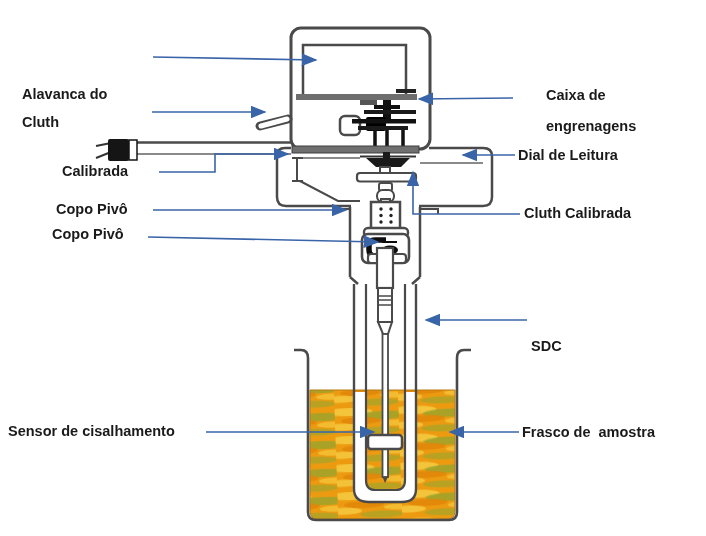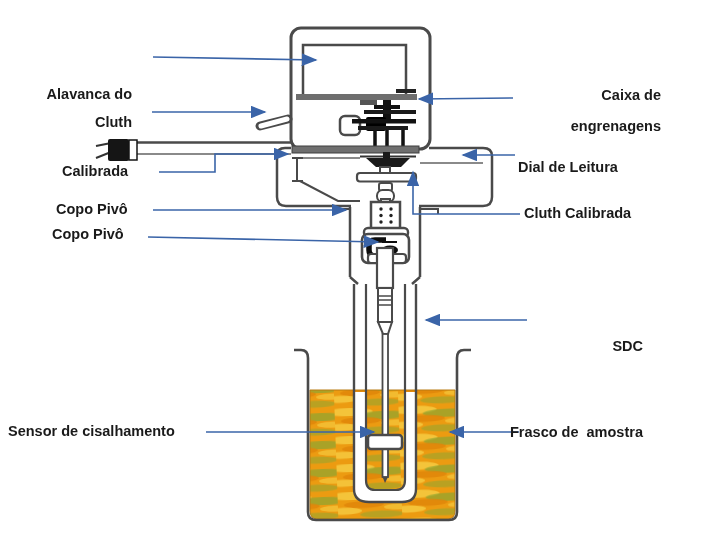--- a/index.html
+++ b/index.html
@@ -11,21 +11,21 @@
     font-family:"Liberation Sans",sans-serif;
   }
   #art{position:absolute;left:0;top:0;}
   .lbl{
     position:absolute;
     font:bold 14.5px "Liberation Sans",sans-serif;
     color:#1a1a1a;
     white-space:pre;
     line-height:17px;
   }
-  .ctr{text-align:right;}
+  .ctr{text-align:left;}
   .ln{stroke:var(--line-dark,#4a4a4a);fill:none;}
   .fw{fill:#ffffff;}
   .conn{stroke:var(--connector-blue,#3A64A8);stroke-width:1.6;fill:none;}
   .arrhead{fill:var(--connector-blue,#3A64A8);}
   .liq-base{fill:var(--liquid-orange,#EC9B11);}
   .liq-y{fill:var(--liquid-yellow,#F6C93E);}
   .liq-g{fill:var(--liquid-green,#8FA52F);}
   .liq-do{fill:var(--liquid-dark-orange,#E08409);}
 </style>
 </head>
@@ -185,18 +185,18 @@
   </svg>
 
   <div class="lbl ctr" style="left:22px;top:86px;width:110px;">Alavanca do</div>
   <div class="lbl ctr" style="left:22px;top:114px;width:110px;">Cluth</div>
   <div class="lbl" style="left:62px;top:163px;">Calibrada</div>
   <div class="lbl" style="left:56px;top:201px;">Copo Pivô</div>
   <div class="lbl" style="left:52px;top:226px;">Copo Pivô</div>
   <div class="lbl" style="left:8px;top:423px;text-align:right;">Sensor de cisalhamento</div>
   <div class="lbl ctr" style="left:546px;top:87px;width:115px;">Caixa de</div>
   <div class="lbl ctr" style="left:546px;top:118px;width:115px;">engrenagens</div>
-  <div class="lbl" style="left:518px;top:147px;margin-top:12px;">Dial de Leitura</div>
+  <div class="lbl" style="left:518px;top:147px;">Dial de Leitura</div>
   <div class="lbl" style="left:524px;top:205px;">Cluth Calibrada</div>
   <div class="lbl ctr" style="left:531px;top:338px;width:112px;">SDC</div>
-  <div class="lbl" style="left:510px;top:424px;">Frasco de  amostra</div>
+  <div class="lbl" style="left:522px;top:424px;">Frasco de  amostra</div>
 
 </div>
 
 </body></html>

